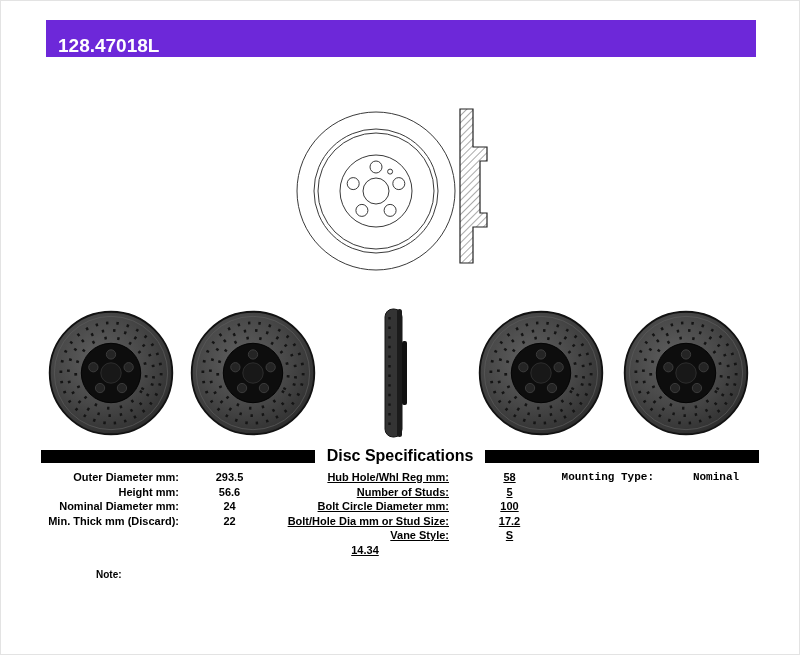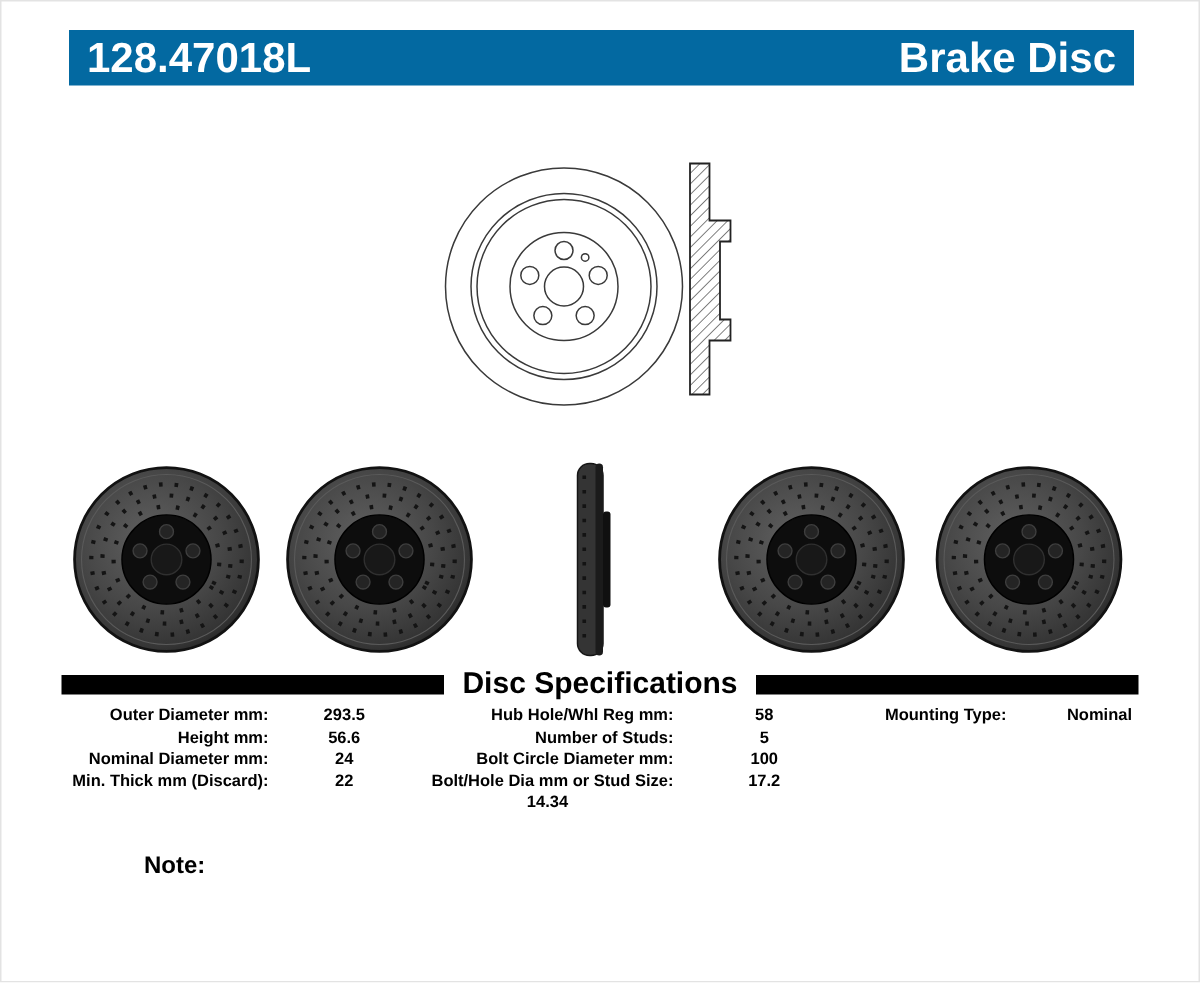--- a/index.html
+++ b/index.html
@@ -4,54 +4,54 @@
 <style>
   * { margin:0; padding:0; box-sizing:border-box; }
   body { background:#fff; font-family:"Liberation Sans", sans-serif; }
   .page {
     position:relative; width:800px; height:655px; background:#ffffff;
     border:1px solid #e3e3e3; overflow:hidden; color:#000;
   }
   
   .title-bar {
     position:absolute; left:45px; top:19px; width:710px; height:37px;
-    background:#0369a1; color:#fff; display:flex; align-items:center;
+    background:#6d28d9; color:#fff; display:flex; align-items:flex-end;
     justify-content:space-between; padding:0 12px;
-    font-size:28px; font-weight:bold;
+    font-size:19px; font-weight:bold;
   }
   
   .drawing { position:absolute; }
   .draw-front { left:290px; top:105px; width:170px; height:170px; }
   .draw-section { left:445px; top:100px; width:70px; height:170px; }
   
   .photo { position:absolute; }
   .rotor-1 { left:45px;  top:307px; }
   .rotor-2 { left:187px; top:307px; }
   .rotor-edge { left:375px; top:302px; }
   .rotor-3 { left:475px; top:307px; }
   .rotor-4 { left:620px; top:307px; }
   
   .spec-header {
     position:absolute; left:40px; top:444px; width:718px; height:22px;
     display:flex; align-items:center;
   }
   .rule { flex:1; height:13px; background:#000; }
-  .spec-title { font-size:20px; font-weight:bold; padding:0 12px; white-space:nowrap; }
+  .spec-title { font-size:16px; font-weight:bold; padding:0 12px; white-space:nowrap; }
   
   .spec-col {
     position:absolute; font-size:11px; font-weight:bold; line-height:14.6px;
   }
   .col-left  { left:40px;  top:469px; width:235px; --lw:138px; }
-  .col-mid   { left:280px; top:469px; width:285px; --lw:168px; }
-  .col-right { left:575px; top:469px; width:215px; --lw:95px; }
+  .col-mid   { left:280px; top:469px; width:285px;text-decoration:underline; --lw:168px; }
+  .col-right { left:558px; top:469px; width:215px;font-family:Liberation Mono, monospace; --lw:95px; }
   .srow { display:grid; grid-template-columns: var(--lw) 1fr; column-gap:4px; }
   .slabel { text-align:right; white-space:nowrap; }
   .svalue { text-align:center; white-space:nowrap; }
   .note {
-    position:absolute; left:95px; top:568px; font-size:16px; font-weight:bold;
+    position:absolute; left:95px; top:568px; font-size:10px; font-weight:bold;
   }
 </style>
 </head>
 <body>
 
 <div class="page">
 
   <svg width="0" height="0" style="position:absolute" aria-hidden="true">
     <defs>
       <radialGradient id="rotGrad" cx="42%" cy="40%" r="68%">
@@ -79,21 +79,20 @@
           <circle cx="58.2" cy="86.2" r="5"></circle>
           <circle cx="51" cy="63.8" r="5"></circle>
         </g>
         <circle cx="70" cy="70" r="11" fill="#181818" stroke="#303030"></circle>
       </symbol>
     </defs>
   </svg>
 
   <header class="title-bar">
     <span>128.47018L</span>
-    <span>Brake Disc</span>
   </header>
 
   <div class="drawing draw-front">
     <svg viewBox="0 0 170 170" width="170" height="170">
       <g fill="none" stroke="#3a3a3a" stroke-width="1">
         <circle cx="85" cy="85" r="79"></circle>
         <circle cx="85" cy="85" r="62"></circle>
         <circle cx="85" cy="85" r="58"></circle>
         <circle cx="85" cy="85" r="36"></circle>
         <circle cx="85" cy="85" r="13"></circle>
@@ -178,20 +177,24 @@
     </div>
     <div class="srow">
       <span class="slabel">Bolt Circle Diameter mm:</span>
       <span class="svalue">100</span>
     </div>
     <div class="srow">
       <span class="slabel">Bolt/Hole Dia mm or Stud Size:</span>
       <span class="svalue">17.2</span>
     </div>
     <div class="srow">
+      <span class="slabel">Vane Style:</span>
+      <span class="svalue">S</span>
+    </div>
+    <div class="srow">
       <span class="svalue">14.34</span>
     </div>
   </div>
 
   <div class="spec-col col-right">
     <div class="srow">
       <span class="slabel">Mounting Type:</span>
       <span class="svalue">Nominal</span>
     </div>
   </div>

